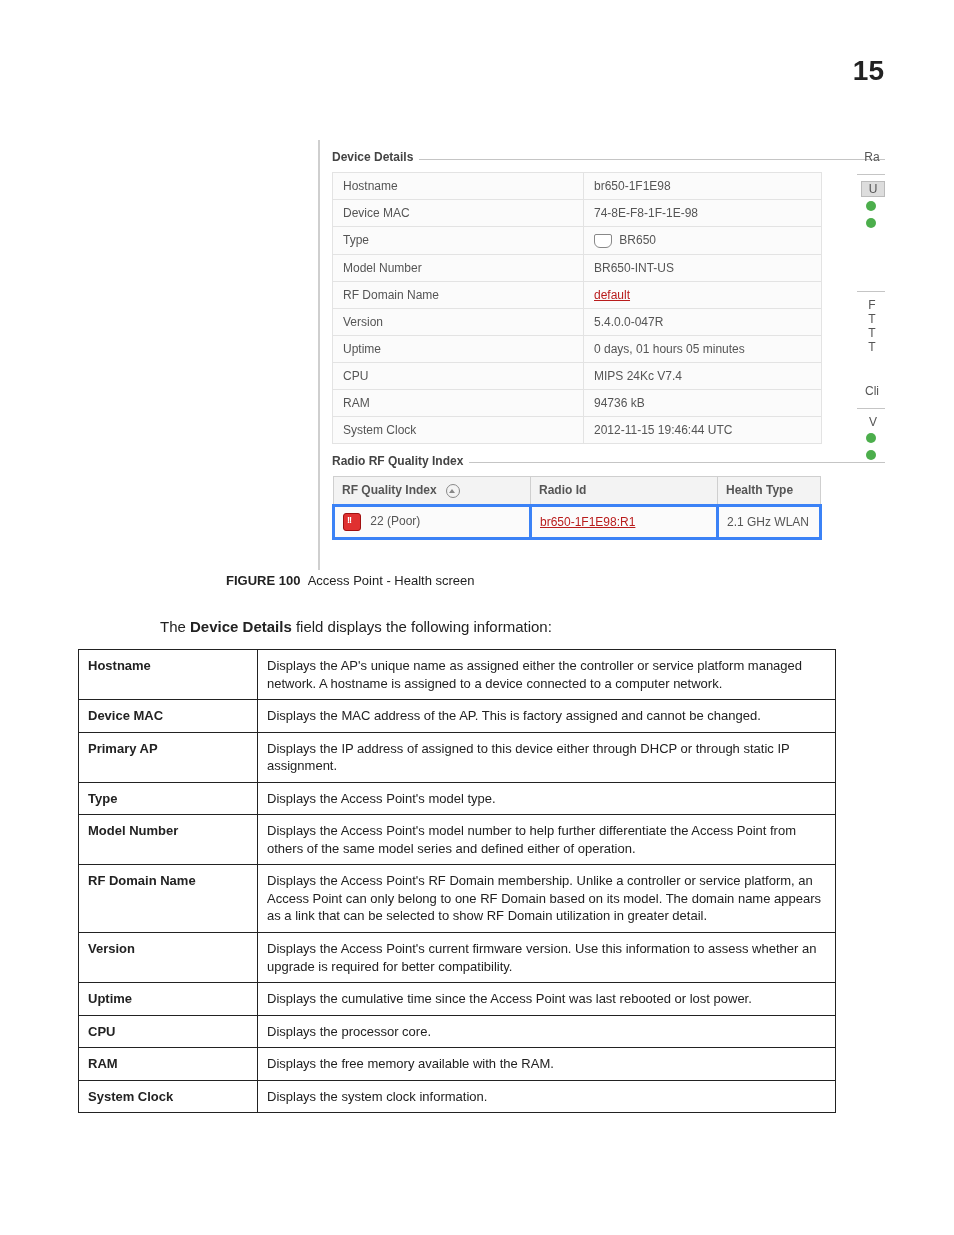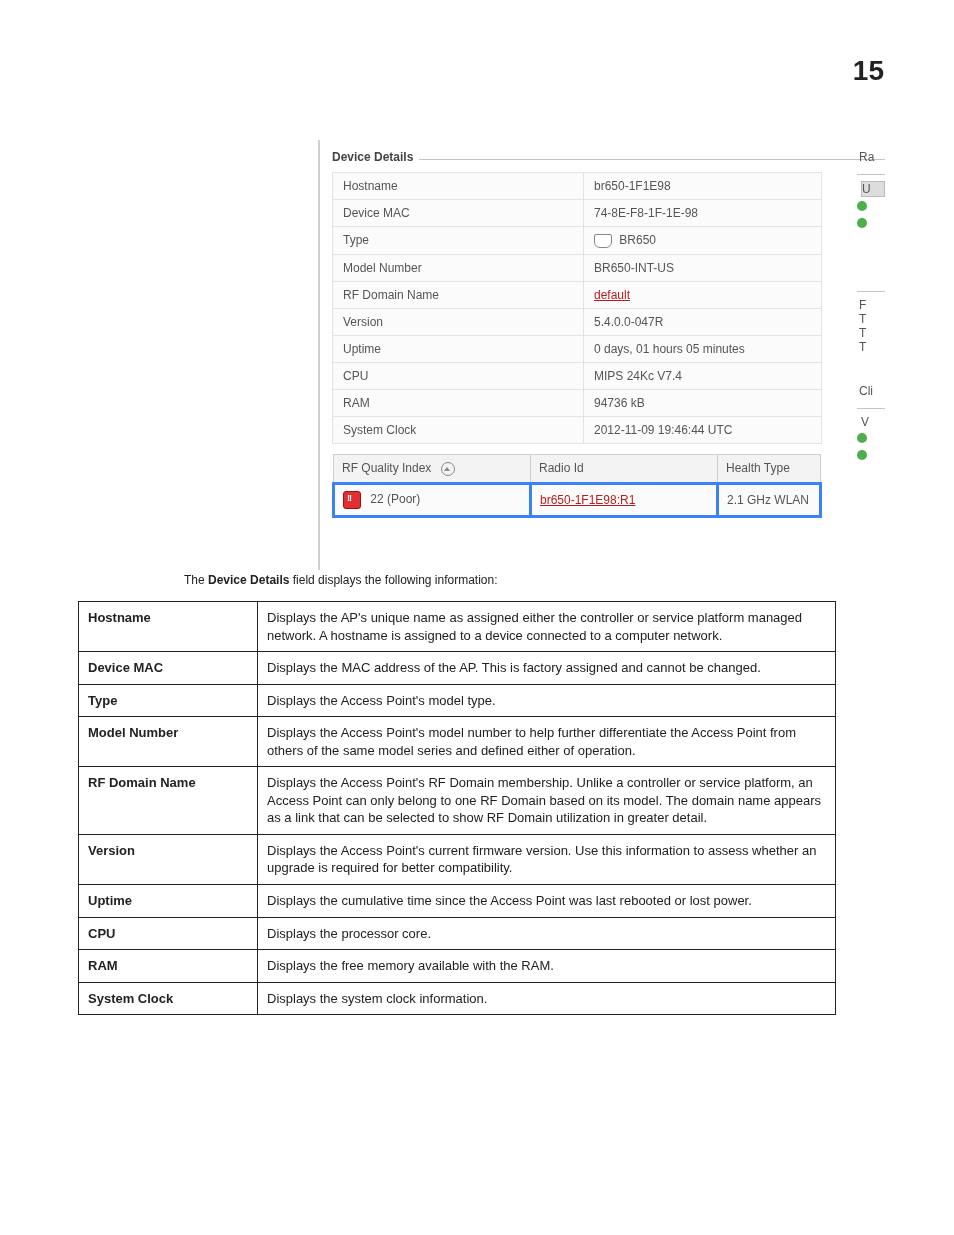--- a/index.html
+++ b/index.html
@@ -76,21 +76,21 @@
   .rfq-table {
     margin-top: 8px;
     border: 1px solid #cfcfcf;
     border-collapse: collapse;
     width: 490px;
     font-size: 12px;
     color: #555;
   }
   .rfq-table th {
     text-align: left;
-    font-weight: 400;
+    font-weight: 700;
     padding: 6px 8px;
     background: #f3f3f3;
     border: 1px solid #cfcfcf;
   }
   .rfq-table td {
     padding: 6px 8px;
     border: 3px solid #3b82f6;
     background: #fbfbfb;
   }
   .sort-icon {
@@ -142,20 +142,21 @@
   
   .side-frag {
     position: absolute;
     right: 0;
     top: 0;
     width: 32px;
     height: 100%;
     overflow: hidden;
     font-size: 12px;
     color: #555;
+    text-align: center;
   }
   .side-frag .t { margin-left: 6px; }
   .mini-dot {
     display: inline-block;
     width: 10px; height: 10px;
     border-radius: 50%;
     margin: 4px 0 0 4px;
   }
   .green { background: #4cae4c; }
   .grey  { background: #ddd; border: 1px solid #bbb; }
@@ -171,22 +172,22 @@
     left: 78px;
     width: 810px;
   }
   .fig-caption {
     font-size: 13px;
     margin-left: 148px;
     margin-bottom: 30px;
   }
   .fig-caption b { font-weight: 700; }
   .intro {
-    font-size: 12px;
-    margin-left: 106px;
+    font-size: 15px;
+    margin-left: 82px;
     margin-bottom: 14px;
   }
   .intro b { font-weight: 700; }
   .desc-table {
     border-collapse: collapse;
     width: 758px;
     font-size: 13px;
   }
   .desc-table td {
     border: 1px solid #222;
@@ -250,27 +251,31 @@
           <tr>
             <td class="label">CPU</td>
             <td>MIPS 24Kc V7.4</td>
           </tr>
           <tr>
             <td class="label">RAM</td>
             <td>94736 kB</td>
           </tr>
           <tr>
             <td class="label">System Clock</td>
-            <td>2012-11-09 19:46:44 UTC</td>
+            <td>2012-11-15 19:46:44 UTC</td>
           </tr>
         </tbody>
       </table>
     </div>
 
     <div class="fieldset">
+      <div class="legend-line">
+        <span class="legend">Radio RF Quality Index</span>
+        <span class="rule"></span>
+      </div>
       <table class="rfq-table">
         <thead>
           <tr>
             <th style="width:180px">
               <span>RF Quality Index</span>
               <span class="sort-icon"></span>
             </th>
             <th style="width:170px">Radio Id</th>
             <th>Health Type</th>
           </tr>
@@ -306,32 +311,39 @@
       <div style="height:30px"></div>
       <div class="t">Cli</div>
       <div class="side-rule"></div>
       <div class="t" style="margin-left:8px">V</div>
       <span class="mini-dot green"></span><br>
       <span class="mini-dot green"></span>
     </div>
   </div>
 
   <div class="below">
+    <div class="fig-caption">
+      <b>FIGURE 100</b>&nbsp;&nbsp;<span>Access Point - Health screen</span>
+    </div>
     <div class="intro">
       <span>The </span><b>Device Details</b><span> field displays the following information:</span>
     </div>
     <table class="desc-table">
       <tbody>
         <tr>
             <td class="term">Hostname</td>
             <td>Displays the AP's unique name as assigned either the controller or service platform managed network. A hostname is assigned to a device connected to a computer network.</td>
           </tr>
         <tr>
             <td class="term">Device MAC</td>
             <td>Displays the MAC address of the AP. This is factory assigned and cannot be changed.</td>
+          </tr>
+        <tr>
+            <td class="term">Primary AP</td>
+            <td>Displays the IP address of assigned to this device either through DHCP or through static IP assignment.</td>
           </tr>
         <tr>
             <td class="term">Type</td>
             <td>Displays the Access Point's model type.</td>
           </tr>
         <tr>
             <td class="term">Model Number</td>
             <td>Displays the Access Point's model number to help further differentiate the Access Point from others of the same model series and defined either of operation.</td>
           </tr>
         <tr>

